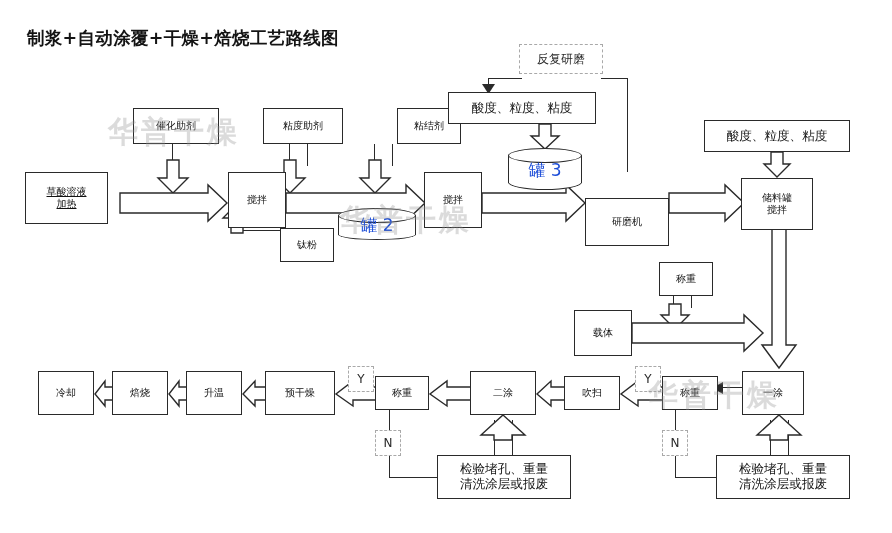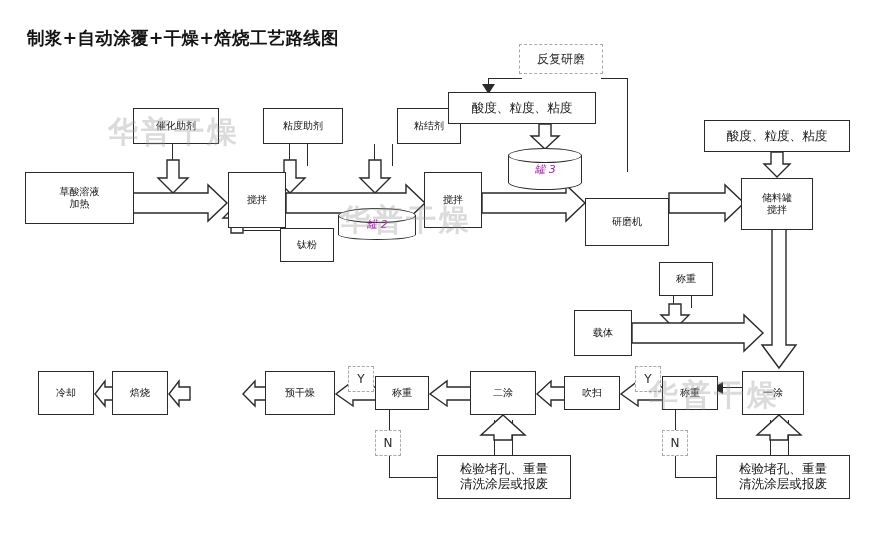--- a/index.html
+++ b/index.html
@@ -46,21 +46,21 @@
     background: #fff;
   }
   .cyl .top {
     position: absolute; left: 0; right: 0; top: 0; height: 15px;
     border: 1.4px solid #2a2a2a; border-radius: 50%;
     background: #fff;
   }
   .cyl .lbl {
     position: absolute; left: 0; right: 0; top: 50%;
     transform: translateY(-45%);
-    text-align: center; font-size: 11px; color: #a21caf; z-index: 2; font-style: italic;
+    text-align: center; font-size: 17px; color: #1d4ed8; z-index: 2;
   }
 
   
   .ln { position: absolute; background: #2a2a2a; z-index: 3; }
   .ln.h { height: 1.4px; }
   .ln.v { width: 1.4px; }
 
   
   .harrow { position: absolute; z-index: 4; }
   .harrow svg { display: block; overflow: visible; }
@@ -110,21 +110,21 @@
       <path d="M10,0 L22,0 L22,18 L31,18 L16,33 L1,18 L10,18 Z"></path>
     </svg>
   </div>
 
   <div class="harrow" style="left:359px; top:160px;">
     <svg width="32" height="34" viewBox="0 0 32 34">
       <path d="M10,0 L22,0 L22,18 L31,18 L16,33 L1,18 L10,18 Z"></path>
     </svg>
   </div>
 
-  <div class="box two-line" style="left:25px; top:172px; width:109px; height:52px;">
+  <div class="box two-line" style="left:25px; top:172px; width:83px; height:52px;text-decoration:underline;">
     <span class="l">草酸溶液</span>
     <span class="l">加热</span>
   </div>
 
 
   <div class="harrow" style="left:120px; top:185px;">
     <svg width="108" height="36" viewBox="0 0 108 36">
       <path d="M0,8 L88,8 L88,0 L107,18 L88,36 L88,28 L0,28 Z"></path>
     </svg>
   </div>
@@ -306,20 +306,21 @@
   </div>
 
   <div class="box" style="left:265px; top:371px; width:70px; height:44px;">预干燥</div>
 
   <div class="harrow" style="left:335px; top:381px;">
     <svg width="44" height="26" viewBox="0 0 44 26">
       <path d="M44,6 L18,6 L18,0 L1,13 L18,25 L18,19 L44,19 Z"></path>
     </svg>
   </div>
 
+  <div class="box" style="left:186px; top:371px; width:56px; height:44px;">升温</div>
   <div class="harrow" style="left:242px; top:381px;">
     <svg width="26" height="26" viewBox="0 0 26 26">
       <path d="M26,6 L13,6 L13,0 L1,13 L13,25 L13,19 L26,19 Z"></path>
     </svg>
   </div>
 
   <div class="box" style="left:112px; top:371px; width:56px; height:44px;">焙烧</div>
   <div class="harrow" style="left:168px; top:381px;">
     <svg width="22" height="26" viewBox="0 0 22 26">
       <path d="M22,6 L11,6 L11,0 L1,13 L11,25 L11,19 L22,19 Z"></path>

